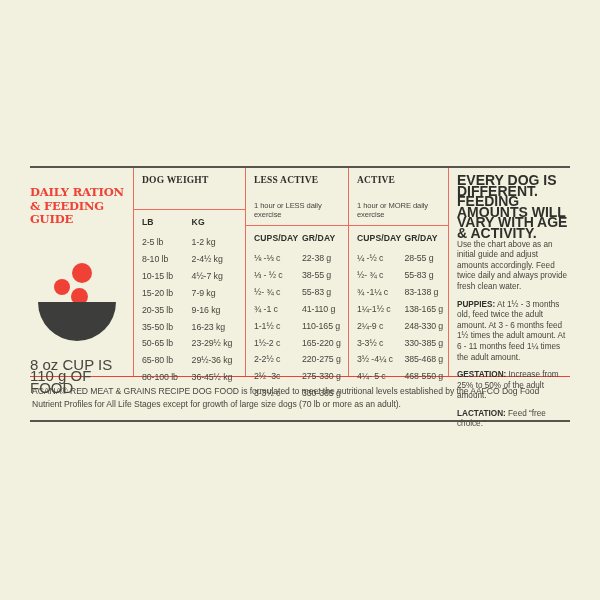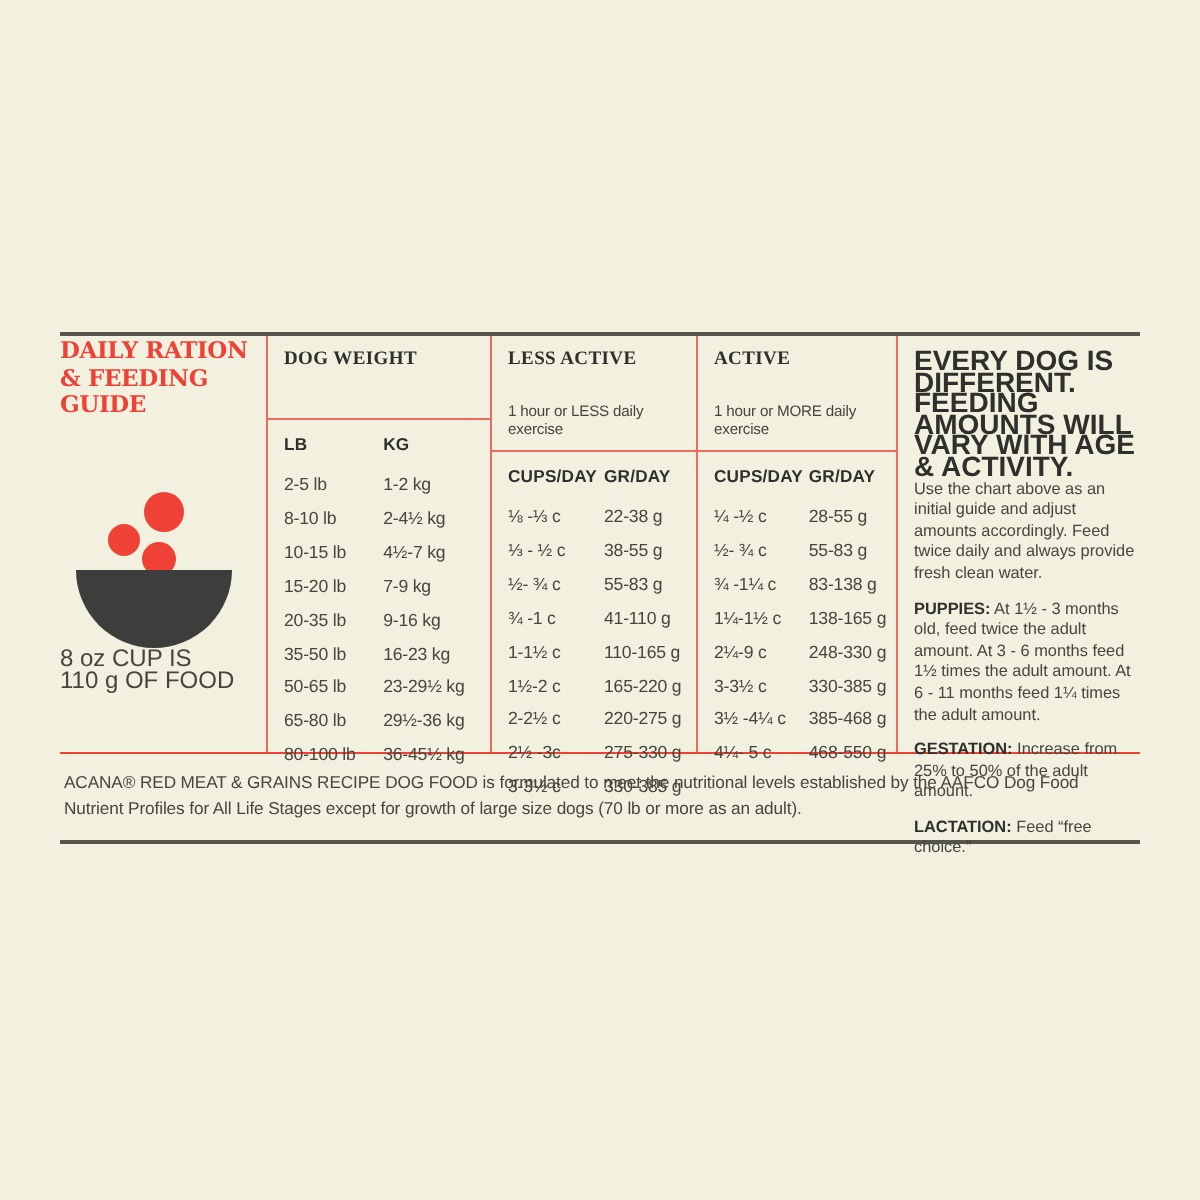--- a/index.html
+++ b/index.html
@@ -54,21 +54,21 @@
   }
   .vrule.v1 { left: 103px; }
   .vrule.v2 { left: 215px; }
   .vrule.v3 { left: 318px; }
   .vrule.v4 { left: 418px; }
 
   
   .col-brand {
     width: 103px;
     flex: 0 0 103px;
-    padding-top: 1px;
+    padding-top: 18px;
     box-sizing: border-box;
     padding-right: 8px;
   }
   .brand-title {
     color: #ef4136;
     font-family: "DejaVu Serif", serif;
     font-weight: bold;
     font-size: 11.5px;
     line-height: 13.5px;
     letter-spacing: -0.2px;
@@ -90,22 +90,22 @@
   .bowl {
     position: absolute;
     left: 8px;
     top: 41px;
     width: 78px;
     height: 39px;
     background: #3d3d3b;
     border-radius: 0 0 39px 39px;
   }
   .bowl-caption {
-    margin-top: 2px;
-    font-size: 12px;
+    margin-top: 20px;
+    font-size: 15px;
     line-height: 11.5px;
     color: #46463f;
   }
 
   
   .col-block {
     box-sizing: border-box;
     padding-left: 9px;
     padding-top: 7px;
   }

